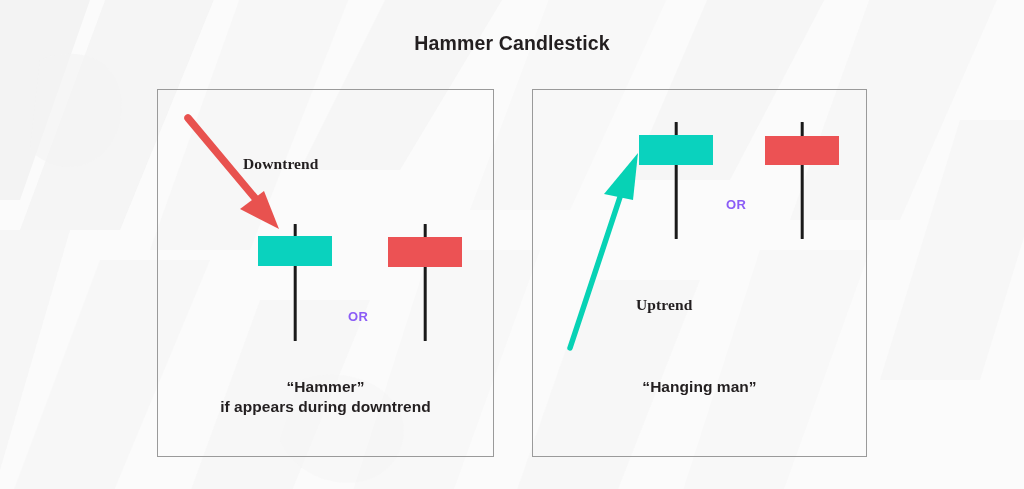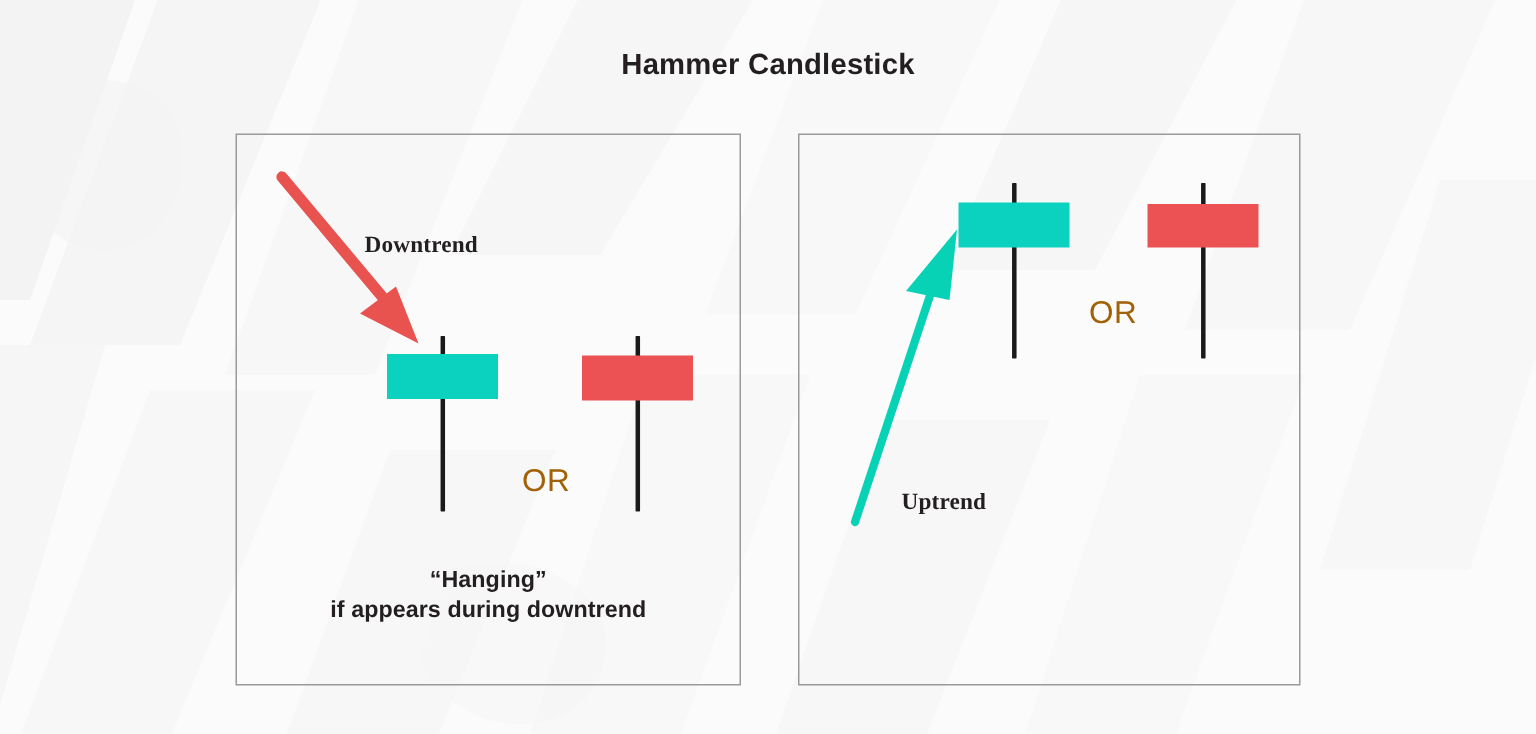--- a/index.html
+++ b/index.html
@@ -82,23 +82,23 @@
     position: absolute;
     font-size: 15.5px;
     font-weight: bold;
     color: #231f20;
     white-space: nowrap;
     letter-spacing: 0.1px;
     font-family: Liberation Serif, serif;
   }
   .or-label {
     position: absolute;
-    font-size: 21px;
-    font-weight: normal;
-    color: #a16207;
+    font-size: 13px;
+    font-weight: bold;
+    color: #8b5cf6;
     letter-spacing: 0.4px;
   }
   .caption {
     position: absolute;
     text-align: center;
     font-size: 15.5px;
     font-weight: bold;
     color: #231f20;
     line-height: 1.32;
     letter-spacing: 0.05px;
@@ -155,41 +155,42 @@
   </div>
 
   <div class="or-label" style="left:348px; top:309px;">OR</div>
 
   <div class="candle" style="left:388px; top:224px; width:74px; height:117px;">
     <div class="wick" style="height:117px;"></div>
     <div class="body bear" style="top:13px; height:30px;"></div>
   </div>
 
   <div class="caption" style="left:157px; top:377px; width:337px;">
-    <div>“Hanging”</div>
+    <div>“Hammer”</div>
     <div>if appears during downtrend</div>
   </div>
 
   <div class="panel" id="panel-right"></div>
 
   <svg class="arrow-svg" style="left:560px; top:150px; width:95px; height:205px;" viewBox="0 0 95 205">
     <line x1="10" y1="198" x2="64" y2="35" stroke="#07d2b5" stroke-width="5.5" stroke-linecap="round"></line>
     <path d="M78 3 L44 44 L73 50 Z" fill="#07d2b5"></path>
   </svg>
 
-  <div class="trend-label" style="left:601px; top:296px;margin-top:30px;">Uptrend</div>
+  <div class="trend-label" style="left:636px; top:296px;">Uptrend</div>
 
   <div class="candle" style="left:639px; top:122px; width:74px; height:117px;">
     <div class="wick" style="height:117px;"></div>
     <div class="body bull" style="top:13px; height:30px;"></div>
   </div>
 
   <div class="or-label" style="left:726px; top:197px;">OR</div>
 
   <div class="candle" style="left:765px; top:122px; width:74px; height:117px;">
     <div class="wick" style="height:117px;"></div>
     <div class="body bear" style="top:14px; height:29px;"></div>
   </div>
 
   <div class="caption" style="left:532px; top:377px; width:335px;">
+    <div>“Hanging man”</div>
   </div>
 
 </div>
 
 </body></html>

